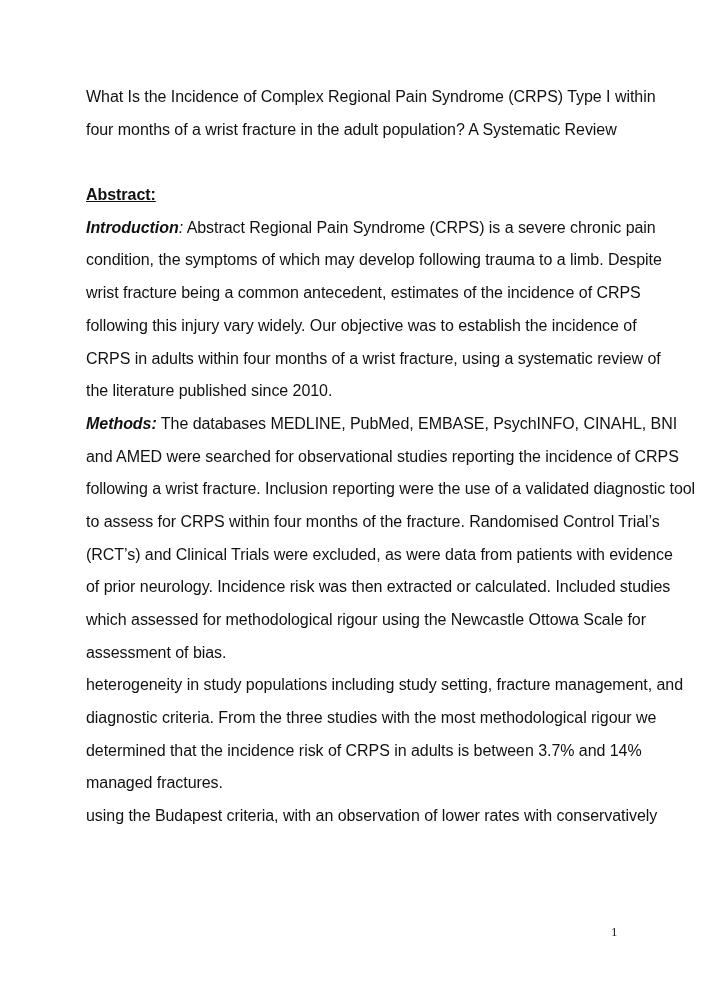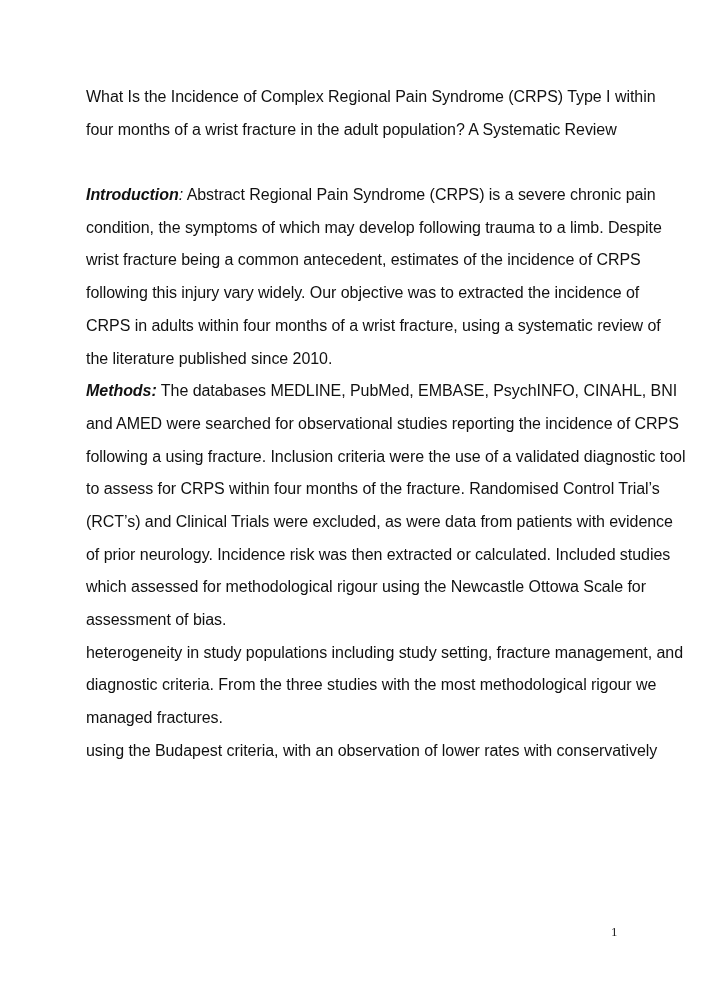--- a/index.html
+++ b/index.html
@@ -24,42 +24,44 @@
 <body>
 
 <div class="page">
   <div>
     <div class="line">What Is the Incidence of Complex Regional Pain Syndrome (CRPS) Type I within</div>
     <div class="line">four months of a wrist fracture in the adult population? A Systematic Review</div>
   </div>
 
   <div class="gap"></div>
 
+  <div class="line abstract-heading">Abstract:</div>
 
   <div>
     <div class="line"><span class="label"><span>Introduction</span><span style="font-weight:normal">:</span></span><span> Abstract Regional Pain Syndrome (CRPS) is a severe chronic pain</span></div>
     <div class="line">condition, the symptoms of which may develop following trauma to a limb. Despite</div>
     <div class="line">wrist fracture being a common antecedent, estimates of the incidence of CRPS</div>
-    <div class="line">following this injury vary widely. Our objective was to extracted the incidence of</div>
+    <div class="line">following this injury vary widely. Our objective was to establish the incidence of</div>
     <div class="line">CRPS in adults within four months of a wrist fracture, using a systematic review of</div>
     <div class="line">the literature published since 2010.</div>
   </div>
 
   <div>
     <div class="line"><span class="label"><span>Methods</span><span>:</span></span><span> The databases MEDLINE, PubMed, EMBASE, PsychINFO, CINAHL, BNI</span></div>
     <div class="line">and AMED were searched for observational studies reporting the incidence of CRPS</div>
-    <div class="line">following a using fracture. Inclusion criteria were the use of a validated diagnostic tool</div>
+    <div class="line">following a wrist fracture. Inclusion reporting were the use of a validated diagnostic tool</div>
     <div class="line">to assess for CRPS within four months of the fracture. Randomised Control Trial’s</div>
     <div class="line">(RCT’s) and Clinical Trials were excluded, as were data from patients with evidence</div>
     <div class="line">of prior neurology. Incidence risk was then extracted or calculated. Included studies</div>
     <div class="line">which assessed for methodological rigour using the Newcastle Ottowa Scale for</div>
     <div class="line">assessment of bias.</div>
   </div>
 
   <div>
     <div class="line">heterogeneity in study populations including study setting, fracture management, and</div>
     <div class="line">diagnostic criteria. From the three studies with the most methodological rigour we</div>
+    <div class="line">determined that the incidence risk of CRPS in adults is between 3.7% and 14%</div>
     <div class="line">managed fractures.</div>
     <div class="line">using the Budapest criteria, with an observation of lower rates with conservatively</div>
   </div>
 </div>
 
 <div class="page-number">1</div>
 
 </body></html>

